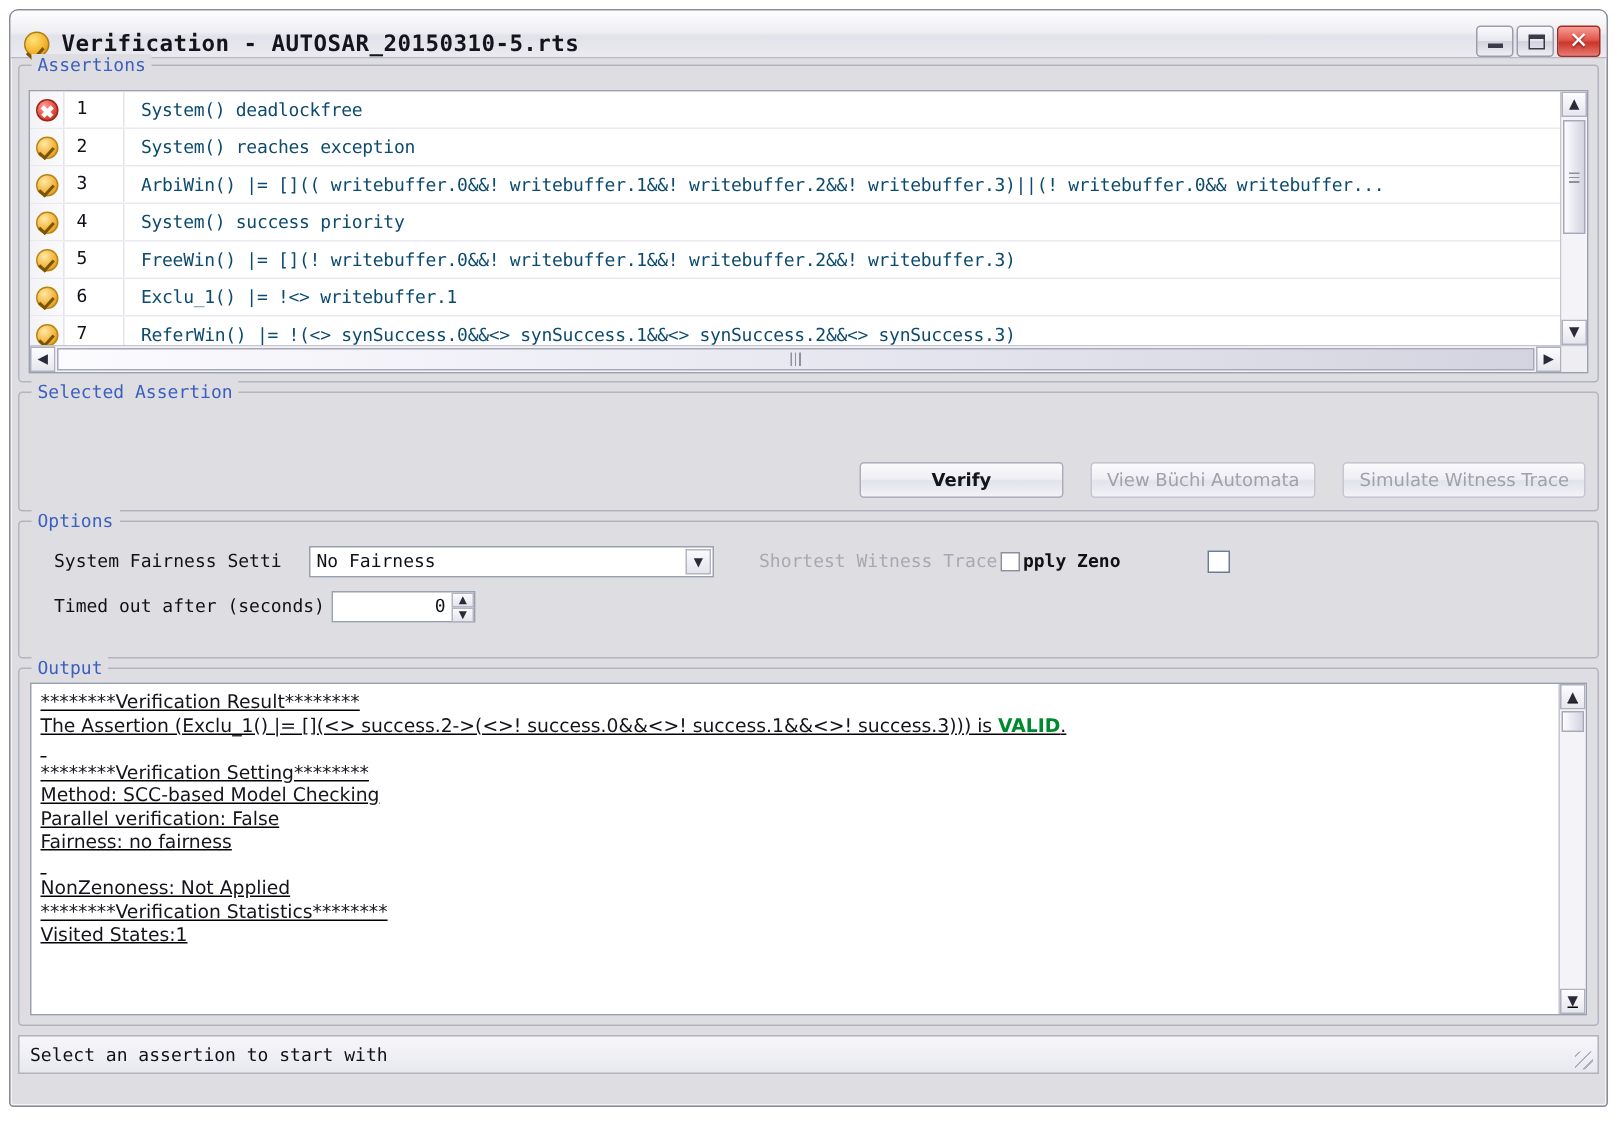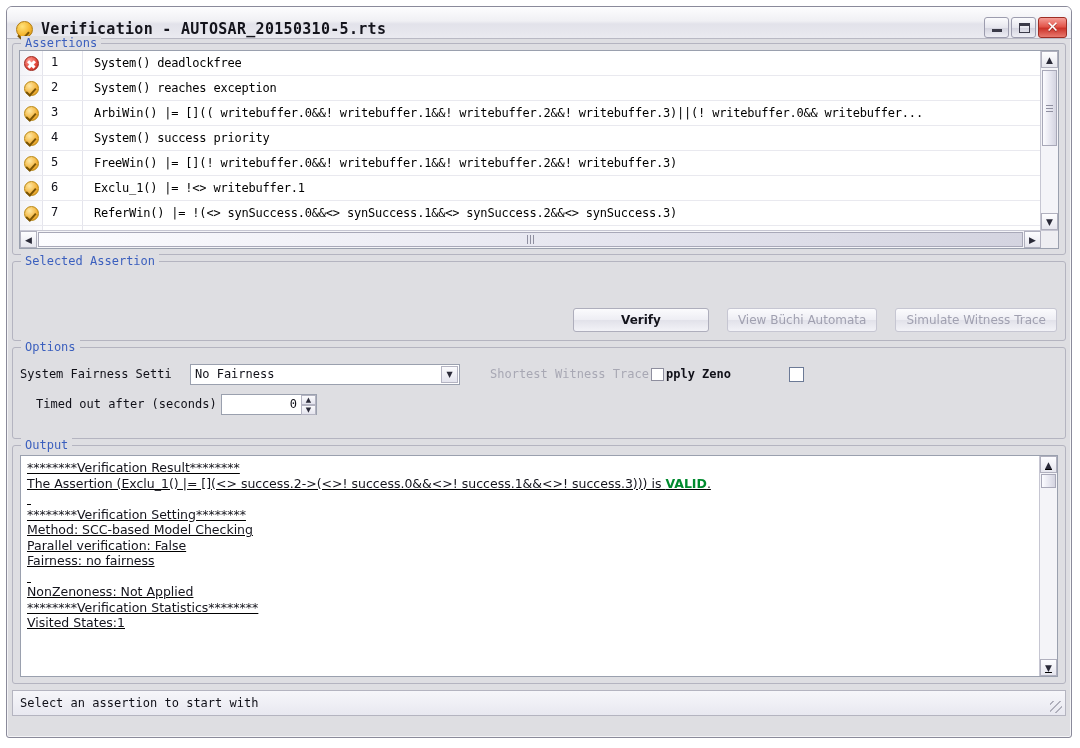--- a/index.html
+++ b/index.html
@@ -129,21 +129,21 @@
     left: 8px;
     padding: 0 4px;
     background: #dedee2;
     color: #3b5fbe;
     font-family: "DejaVu Sans Mono", monospace;
     font-size: 12px;
     white-space: nowrap;
   }
 
   
-  .assertions { height: 212px; flex: 0 0 212px; padding: 6px 6px 5px 6px; }
+  .assertions { height: 212px; flex: 0 0 212px; padding: 16px 6px 5px 6px; }
   .list-frame {
     width: 100%;
     height: 100%;
     box-sizing: border-box;
     border: 1px solid #9aa0ae;
     background: #ffffff;
     display: flex;
     flex-direction: column;
     overflow: hidden;
   }
@@ -201,21 +201,21 @@
     font-family: "DejaVu Sans Mono", monospace;
     font-size: 12px; color: #101018;
     border-right: 1px solid #e4e4ec;
     height: 100%; line-height: 23px;
   }
   .row .expr {
     flex: 1 1 auto;
     padding-left: 11px;
     font-family: "DejaVu Sans Mono", monospace;
     font-size: 12px;
-    color: #000000;
+    color: #0c4a6e;
     overflow: hidden;
     white-space: nowrap;
     letter-spacing: -0.2px;
   }
 
   
   .vscroll {
     width: 17px; flex: 0 0 17px;
     border-left: 1px solid #c6c6d2;
     background: #f2f2f6;
@@ -275,21 +275,21 @@
   .btn.disabled { color: #a0a0b0; border-color: #c6c6d2; }
 
   
   .options { height: 92px; flex: 0 0 92px; }
   .opt-row { display: flex; align-items: center; height: 26px; margin-top: 4px; }
   .opt-label {
     font-family: "DejaVu Sans Mono", monospace;
     font-size: 12px; color: #101018;
     white-space: nowrap; overflow: hidden;
   }
-  .lbl-fairness { width: 170px; flex: 0 0 170px; }
+  .lbl-fairness { width: 170px; flex: 0 0 170px; margin-left: 16px; }
   .lbl-timeout  { width: 185px; flex: 0 0 185px; margin-left: 16px; }
   .combo {
     width: 270px; flex: 0 0 270px; height: 21px;
     box-sizing: border-box;
     border: 1px solid #9aa0ae;
     background: #ffffff;
     display: flex; align-items: center;
     font-family: "DejaVu Sans Mono", monospace;
     font-size: 12px; color: #101018;
     padding-left: 4px;

